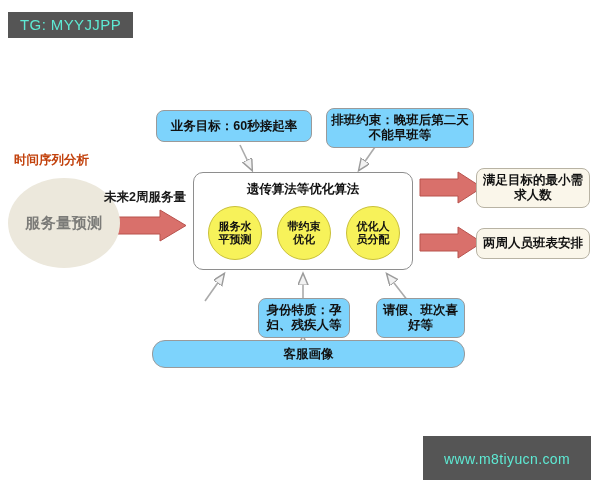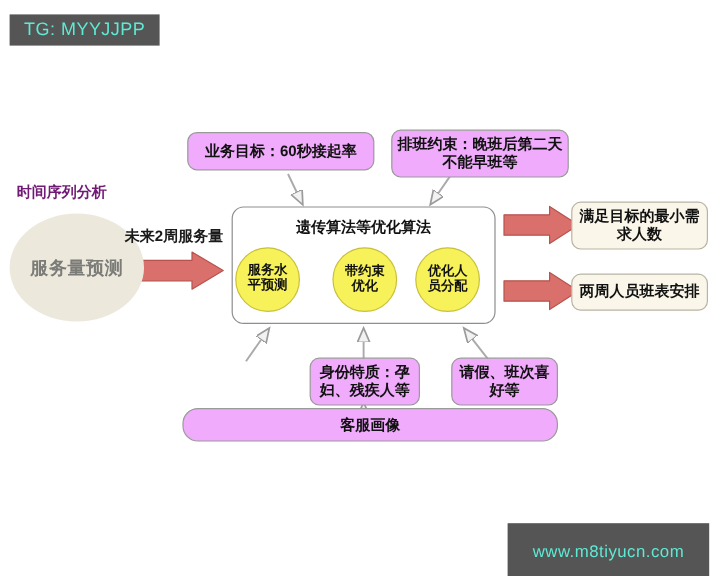--- a/index.html
+++ b/index.html
@@ -40,21 +40,21 @@
     height: 46px;
     font-size: 14px;
   }
 
   
   .rbox {
     position: absolute;
     box-sizing: border-box;
     border: 1px solid #9a9a9a;
     border-radius: 8px;
-    background: #f0abfc;
+    background: #7dd3fc;
     display: flex;
     align-items: center;
     justify-content: center;
     text-align: center;
     color: #111111;
     font-size: 12.5px;
     line-height: 15px;
     font-weight: bold;
     padding: 2px 4px;
   }
@@ -95,21 +95,21 @@
     display: flex;
     align-items: center;
     justify-content: center;
     text-align: center;
     font-size: 11px;
     line-height: 13.5px;
     font-weight: bold;
     color: #111111;
     box-sizing: border-box;
   }
-  #circle-1 { left: 2px;  top: 33px; font-family: Liberation Mono, monospace; }
+  #circle-1 { left: 14px;  top: 33px; }
   #circle-2 { left: 83px;  top: 33px; }
   #circle-3 { left: 152px; top: 33px; }
 
   
   #source-ellipse {
     position: absolute;
     left: 8px;
     top: 178px;
     width: 112px;
     height: 90px;
@@ -122,21 +122,21 @@
     font-size: 15px;
     font-weight: bold;
     letter-spacing: 0.5px;
   }
   #source-caption {
     position: absolute;
     left: 14px;
     top: 152px;
     font-size: 12.5px;
     font-weight: bold;
-    color: #701a75;
+    color: #c2410c;
   }
   #flow-label {
     position: absolute;
     left: 104px;
     top: 189px;
     font-size: 12.5px;
     font-weight: bold;
     color: #1a1a1a;
     white-space: nowrap;
   }

